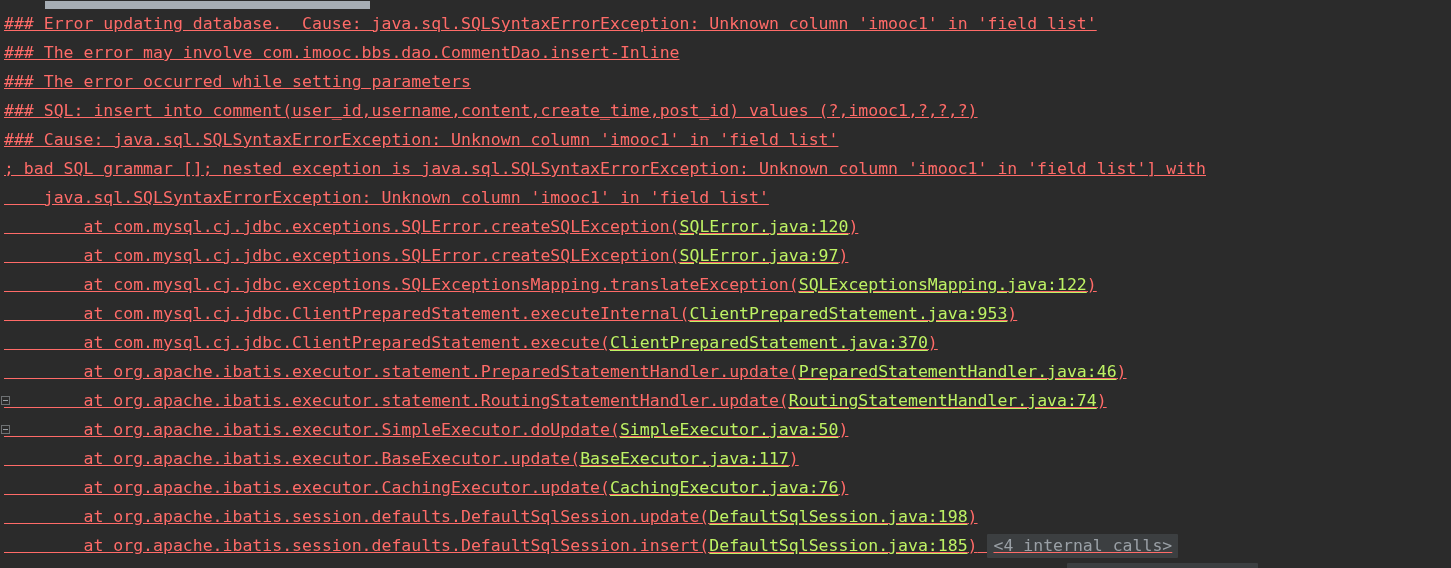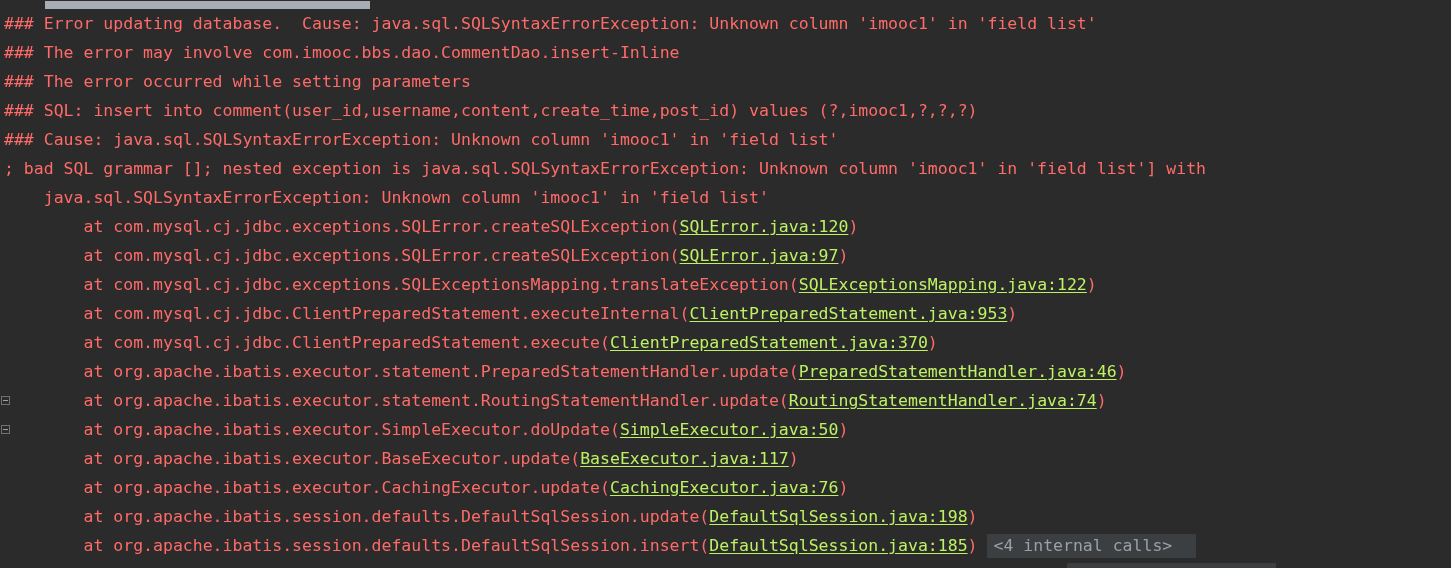--- a/index.html
+++ b/index.html
@@ -81,32 +81,33 @@
     line-height: 29px;
     letter-spacing: 0px;
     color: #ff6b68;
   }
   .line {
     height: 29px;
     white-space: pre;
     overflow: hidden;
     padding-left: 4px;
     box-sizing: border-box;
+    text-decoration: underline;
   }
   .seg-err   { color: #ff6b68; }
   .seg-link  {
     color: #bef264;
     text-decoration: underline;
     text-underline-offset: 2px;
     cursor: pointer;
   }
   .seg-internal {
     color: #9aa0a6;
     background: #3c3f41;
-    padding: 2px 24px 3px 6px;
+    padding: 2px 6px 3px 6px;
     border-radius: 1px;
   }
 </style>
 </head>
 <body>
 
 <div id="console">
 
   <div id="lines"><div class="line"><span class="seg-err">### Error updating database.  Cause: java.sql.SQLSyntaxErrorException: Unknown column 'imooc1' in 'field list'</span></div><div class="line"><span class="seg-err">### The error may involve com.imooc.bbs.dao.CommentDao.insert-Inline</span></div><div class="line"><span class="seg-err">### The error occurred while setting parameters</span></div><div class="line"><span class="seg-err">### SQL: insert into comment(user_id,username,content,create_time,post_id) values (?,imooc1,?,?,?)</span></div><div class="line"><span class="seg-err">### Cause: java.sql.SQLSyntaxErrorException: Unknown column 'imooc1' in 'field list'</span></div><div class="line"><span class="seg-err">; bad SQL grammar []; nested exception is java.sql.SQLSyntaxErrorException: Unknown column 'imooc1' in 'field list'] with</span></div><div class="line"><span class="seg-err">    java.sql.SQLSyntaxErrorException: Unknown column 'imooc1' in 'field list'</span></div><div class="line"><span class="seg-err">        at com.mysql.cj.jdbc.exceptions.SQLError.createSQLException(</span><span class="seg-link">SQLError.java:120</span><span class="seg-err">)</span></div><div class="line"><span class="seg-err">        at com.mysql.cj.jdbc.exceptions.SQLError.createSQLException(</span><span class="seg-link">SQLError.java:97</span><span class="seg-err">)</span></div><div class="line"><span class="seg-err">        at com.mysql.cj.jdbc.exceptions.SQLExceptionsMapping.translateException(</span><span class="seg-link">SQLExceptionsMapping.java:122</span><span class="seg-err">)</span></div><div class="line"><span class="seg-err">        at com.mysql.cj.jdbc.ClientPreparedStatement.executeInternal(</span><span class="seg-link">ClientPreparedStatement.java:953</span><span class="seg-err">)</span></div><div class="line"><span class="seg-err">        at com.mysql.cj.jdbc.ClientPreparedStatement.execute(</span><span class="seg-link">ClientPreparedStatement.java:370</span><span class="seg-err">)</span></div><div class="line"><span class="seg-err">        at org.apache.ibatis.executor.statement.PreparedStatementHandler.update(</span><span class="seg-link">PreparedStatementHandler.java:46</span><span class="seg-err">)</span></div><div class="line"><span class="seg-err">        at org.apache.ibatis.executor.statement.RoutingStatementHandler.update(</span><span class="seg-link">RoutingStatementHandler.java:74</span><span class="seg-err">)</span></div><div class="line"><span class="seg-err">        at org.apache.ibatis.executor.SimpleExecutor.doUpdate(</span><span class="seg-link">SimpleExecutor.java:50</span><span class="seg-err">)</span></div><div class="line"><span class="seg-err">        at org.apache.ibatis.executor.BaseExecutor.update(</span><span class="seg-link">BaseExecutor.java:117</span><span class="seg-err">)</span></div><div class="line"><span class="seg-err">        at org.apache.ibatis.executor.CachingExecutor.update(</span><span class="seg-link">CachingExecutor.java:76</span><span class="seg-err">)</span></div><div class="line"><span class="seg-err">        at org.apache.ibatis.session.defaults.DefaultSqlSession.update(</span><span class="seg-link">DefaultSqlSession.java:198</span><span class="seg-err">)</span></div><div class="line"><span class="seg-err">        at org.apache.ibatis.session.defaults.DefaultSqlSession.insert(</span><span class="seg-link">DefaultSqlSession.java:185</span><span class="seg-err">)</span><span class="seg-err"> </span><span class="seg-internal">&lt;4 internal calls&gt;</span></div><div class="line"><span class="seg-err">        at org.mybatis.spring.SqlSessionTemplate$SqlSessionInterceptor.invoke(</span><span class="seg-link">SqlSessionTemplate.java:433</span><span class="seg-err">)</span><span class="seg-err"> </span><span class="seg-internal">&lt;1 internal calls&gt;</span></div></div>
 

